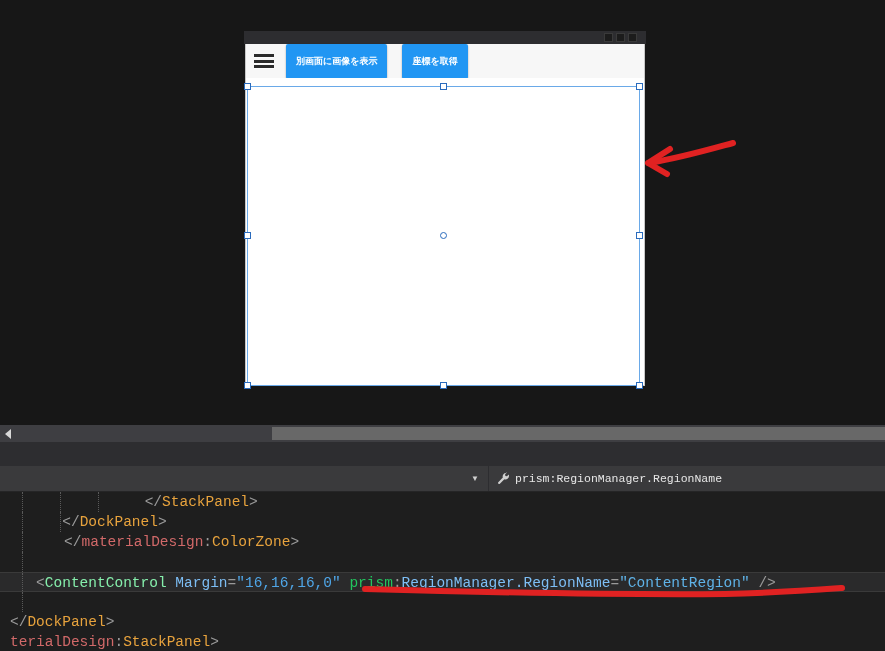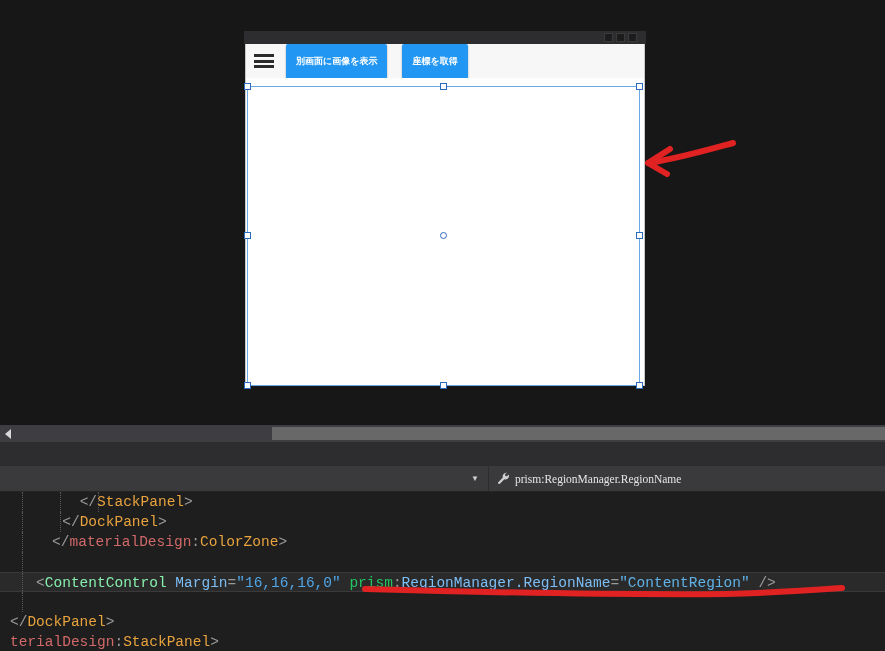--- a/index.html
+++ b/index.html
@@ -124,21 +124,21 @@
     justify-content: flex-end; padding-right: 9px;
     border-right: 1px solid #2d2d30;
   }
   #member-dropdown .chev { color: #d0d0d0; font-size: 8px; line-height: 1; }
   #property-field {
     flex: 1; display: flex; align-items: center; gap: 5px; padding-left: 8px;
   }
   #wrench-icon { flex: 0 0 auto; display: flex; align-items: center; }
   #property-name {
     color: #e6e6e6; font-size: 11.5px;
-    font-family: Liberation Serif, serif; white-space: nowrap;
+    font-family: Liberation Mono, monospace; white-space: nowrap;
   }
 
   
   #code-editor {
     position: absolute; left: 0; top: 492px; width: 885px; height: 159px;
     background: #1e1e1e; overflow: hidden;
   }
   .code-line {
     position: relative; height: 20px; line-height: 20px;
     font-family: "Liberation Mono", monospace; font-size: 14.5px;
@@ -226,23 +226,23 @@
       <span id="wrench-icon">
         <svg width="13" height="13" viewBox="0 0 16 16">
           <path d="M11.2 1.2a4.3 4.3 0 0 0-4.05 5.72L1.6 12.5a1.2 1.2 0 0 0 0 1.7l.2.2a1.2 1.2 0 0 0 1.7 0l5.58-5.55A4.3 4.3 0 0 0 14.8 4.8a4.3 4.3 0 0 0-.33-1.67l-2.2 2.2-1.9-.5-.5-1.9 2.2-2.2a4.3 4.3 0 0 0-.87-.53z" fill="#cfcfcf"></path>
         </svg>
       </span>
       <span id="property-name">prism:RegionManager.RegionName</span>
     </div>
   </div>
 
   <div id="code-editor">
-      <div class="code-line"><div class="guide" style="left: 22px;"></div><div class="guide" style="left: 60px;"></div><div class="guide" style="left: 98px;"></div><span style="padding-left: 10px;"><span class="tok-punct">        </span><span class="tok-punct">&lt;/</span><span class="tok-tag">StackPanel</span><span class="tok-punct">&gt;</span></span></div>
+      <div class="code-line"><div class="guide" style="left: 22px;"></div><div class="guide" style="left: 60px;"></div><div class="guide" style="left: 98px;"></div><span style="padding-left: 27px; margin-left: 48px;"><span class="tok-punct">        </span><span class="tok-punct">&lt;/</span><span class="tok-tag">StackPanel</span><span class="tok-punct">&gt;</span></span></div>
       <div class="code-line"><div class="guide" style="left: 22px;"></div><div class="guide" style="left: 60px;"></div><span style="padding-left: 10px;"><span class="tok-punct">      </span><span class="tok-punct">&lt;/</span><span class="tok-tag">DockPanel</span><span class="tok-punct">&gt;</span></span></div>
-      <div class="code-line"><div class="guide" style="left: 22px;"></div><span style="padding-left: 26px;"><span class="tok-punct">   </span><span class="tok-punct">&lt;/</span><span class="tok-tag2">materialDesign</span><span class="tok-punct">:</span><span class="tok-tag">ColorZone</span><span class="tok-punct">&gt;</span></span></div>
+      <div class="code-line"><div class="guide" style="left: 22px;"></div><span style="padding-left: 10px; margin-left: 28px;"><span class="tok-punct">   </span><span class="tok-punct">&lt;/</span><span class="tok-tag2">materialDesign</span><span class="tok-punct">:</span><span class="tok-tag">ColorZone</span><span class="tok-punct">&gt;</span></span></div>
       <div class="code-line"><div class="guide" style="left: 22px;"></div><span style="padding-left: 10px;"></span></div>
       <div class="code-line highlighted"><div class="guide" style="left: 22px;"></div><span style="padding-left: 10px;"><span class="tok-punct">   </span><span class="tok-punct">&lt;</span><span class="tok-name">ContentControl</span><span class="tok-punct"> </span><span class="tok-attr">Margin</span><span class="tok-punct">=</span><span class="tok-value">"16,16,16,0"</span><span class="tok-punct"> </span><span class="tok-prefix">prism</span><span class="tok-punct">:</span><span class="tok-attr">RegionManager.RegionName</span><span class="tok-punct">=</span><span class="tok-str">"ContentRegion"</span><span class="tok-punct"> </span><span class="tok-punct">/&gt;</span></span></div>
       <div class="code-line"><div class="guide" style="left: 22px;"></div><span style="padding-left: 10px;"></span></div>
       <div class="code-line"><span style="padding-left: 10px;"><span class="tok-punct">&lt;/</span><span class="tok-tag">DockPanel</span><span class="tok-punct">&gt;</span></span></div>
       <div class="code-line"><span style="padding-left: 10px;"><span class="tok-tag2">terialDesign</span><span class="tok-punct">:</span><span class="tok-tag">StackPanel</span><span class="tok-punct">&gt;</span></span></div>
     </div>
 
   <svg id="red-underline" viewBox="0 0 495 18">
     <path d="M10 6 C120 9, 260 12, 370 11 C420 10, 460 7, 487 5" stroke="#e02222" stroke-width="6" stroke-linecap="round" fill="none"></path>
   </svg>

